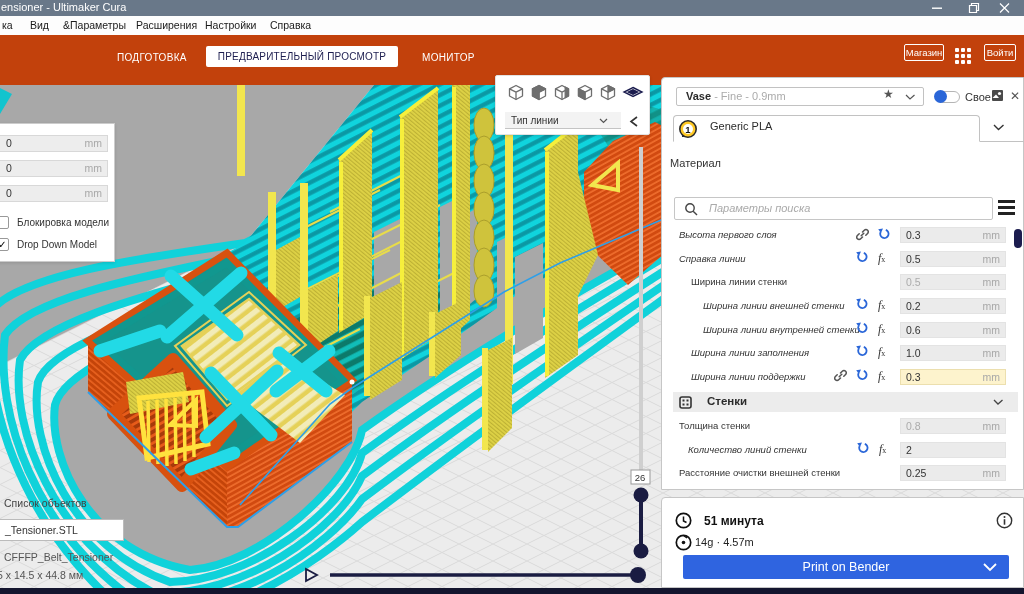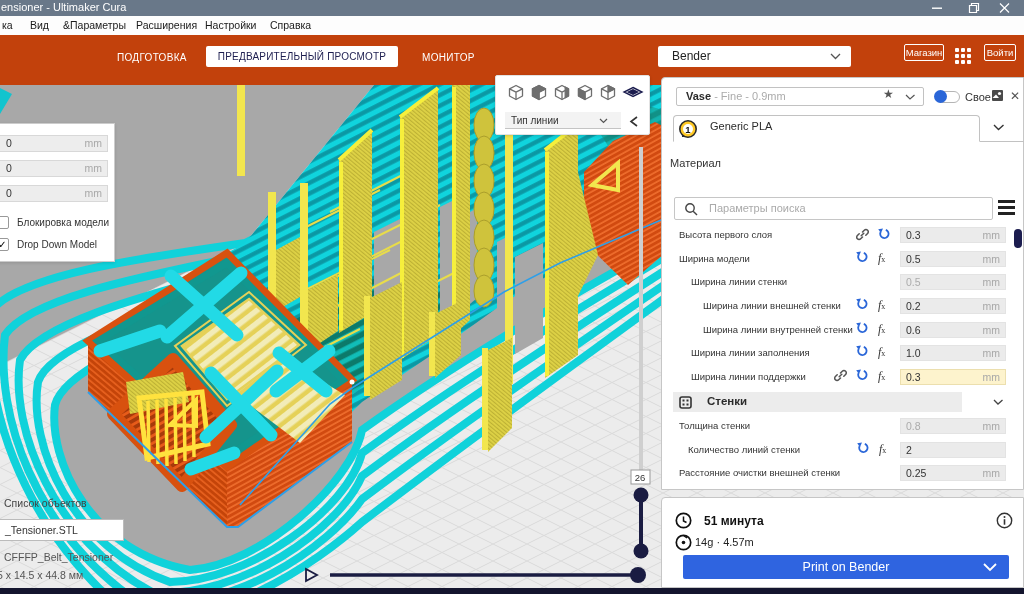--- a/index.html
+++ b/index.html
@@ -17,21 +17,21 @@
 #viewport{left:0;top:0;z-index:1}
 
 #vtool{left:495px;top:75px;width:155px;height:60px;background:#fff;border:1px solid #e2e2e2;border-radius:2px;z-index:21;box-shadow:0 1px 3px rgba(0,0,0,.15)}
 #linesel{left:9px;top:36px;width:116px;height:17px;background:#f3f3f3;border-bottom:1px solid #c4c4c4;font-size:10px;color:#333;line-height:17px;padding-left:6px}
 
 #rpanel{left:661px;top:77px;width:363px;height:413px;background:#fff;border:1px solid #c6c6c6;border-top-left-radius:4px;z-index:21;font-size:11px;color:#333}
 #rp-infobox{left:661px;top:497px;width:363px;height:91px;background:#fff;border:1px solid #c6c6c6;border-top-left-radius:4px;z-index:21}
 .vbox{position:absolute;left:238px;width:106px;height:16px;background:#ebebeb;border:1px solid #e3e3e3;font-size:10.5px;color:#333;line-height:14px;padding-left:5px}
 .vmm{position:absolute;right:5px;top:0;color:#a8a8a8}
 .slabel{position:absolute;font-size:9.5px;color:#333;white-space:nowrap}
-.it{}
+.it{font-style:italic}
 .icn{position:absolute;width:13px;height:13px}
 
 #lpanel{left:-10px;top:123px;width:125px;height:139px;background:#fff;border:1px solid #ccc;z-index:21;box-shadow:0 1px 3px rgba(0,0,0,.12)}
 .lfield{position:absolute;left:8px;width:109px;height:17px;background:#ededed;border:1px solid #d8d8d8;font-size:10.5px;color:#333;line-height:15px;padding-left:6px}
 .cb{position:absolute;left:5px;width:13px;height:13px;background:#fff;border:1px solid #999;border-radius:2px}
 .cblabel{position:absolute;left:26px;font-size:10px;color:#333;white-space:nowrap}
 
 .blo{position:absolute;z-index:15;font-size:10.5px;color:#444;white-space:nowrap}
 #objfield{left:-8px;top:519px;width:132px;height:22px;background:#fff;border:1px solid #bbb;z-index:15;font-size:10.5px;color:#333;line-height:20px;padding-left:12px}
 svg text{font-family:"Liberation Sans",sans-serif}
@@ -210,24 +210,20 @@
 <span class="mi" style="left:30px">Вид</span>
 <span class="mi" style="left:63px">&amp;Параметры</span>
 <span class="mi" style="left:136px">Расширения</span>
 <span class="mi" style="left:205px">Настройки</span>
 <span class="mi" style="left:270px">Справка</span>
 </div>
 <div id="navbar" class="abs">
 <span class="navtab" style="left:117px">ПОДГОТОВКА</span>
 <div id="prevtab" class="abs">ПРЕДВАРИТЕЛЬНЫЙ ПРОСМОТР</div>
 <span class="navtab" style="left:422px">МОНИТОР</span>
-<div id="bender" class="abs"><span style="padding-left:14px">Bender</span>
-<svg class="abs" style="left:172px;top:7px" width="11" height="7">
-        <path d="M1 1 L5.5 5.5 L10 1" stroke="#555" stroke-width="1.3" fill="none"></path>
-      </svg></div>
 <div class="obtn" style="left:904px;width:40px">Магазин</div>
 <svg class="abs" style="left:954px;top:11px" width="22" height="20">
 <g fill="#fff">
         <rect x="1" y="2" width="4" height="4" rx="1"></rect>
         <rect x="7" y="2" width="4" height="4" rx="1"></rect>
         <rect x="13" y="2" width="4" height="4" rx="1"></rect>
         <rect x="1" y="8" width="4" height="4" rx="1"></rect>
         <rect x="7" y="8" width="4" height="4" rx="1"></rect>
         <rect x="13" y="8" width="4" height="4" rx="1"></rect>
         <rect x="1" y="14" width="4" height="4" rx="1"></rect>
@@ -350,21 +346,21 @@
           <path d="M6.5 4 L8.3 2.2 a2.3 2.3 0 0 1 3.3 3.3 L9.8 7.3"></path>
           <path d="M6.5 9 L4.7 10.8 a2.3 2.3 0 0 1 -3.3 -3.3 L3.2 5.7"></path>
         </g>
       </svg>
 <svg class="icn" style="left:216px;top:150px" viewBox="0 0 13 13">
         <path d="M2.6 4.0 A4.2 4.2 0 1 0 7.8 1.9" fill="none" stroke="#2a66d8" stroke-width="1.8"></path>
         <path d="M0.2 1.2 L5.0 0.6 L3.0 4.9 Z" fill="#2a66d8"></path>
       </svg>
 <div class="vbox" style="top:149px">0.3<span class="vmm">mm</span></div>
 
-<span class="slabel it" style="left:17px;top:175px">Ширина модели</span>
+<span class="slabel it" style="left:17px;top:175px">Справка линии</span>
 <svg class="icn" style="left:194px;top:173px" viewBox="0 0 13 13">
         <path d="M2.6 4.0 A4.2 4.2 0 1 0 7.8 1.9" fill="none" stroke="#2a66d8" stroke-width="1.8"></path>
         <path d="M0.2 1.2 L5.0 0.6 L3.0 4.9 Z" fill="#2a66d8"></path>
       </svg>
 <span class="slabel" style="left:216px;top:173px;font-size:12px;font-style:italic;font-family:'Liberation Serif',serif">f<span style="font-size:8px;font-style:normal">x</span></span>
 <div class="vbox" style="top:173px">0.5<span class="vmm">mm</span></div>
 
 <span class="slabel" style="left:29px;top:198px">Ширина линии стенки</span>
 <div class="vbox" style="top:196px;color:#ababab">0.5<span class="vmm">mm</span></div>
 
@@ -400,21 +396,21 @@
           <path d="M6.5 9 L4.7 10.8 a2.3 2.3 0 0 1 -3.3 -3.3 L3.2 5.7"></path>
         </g>
       </svg>
 <svg class="icn" style="left:194px;top:291px" viewBox="0 0 13 13">
         <path d="M2.6 4.0 A4.2 4.2 0 1 0 7.8 1.9" fill="none" stroke="#2a66d8" stroke-width="1.8"></path>
         <path d="M0.2 1.2 L5.0 0.6 L3.0 4.9 Z" fill="#2a66d8"></path>
       </svg>
 <span class="slabel" style="left:216px;top:291px;font-size:12px;font-style:italic;font-family:'Liberation Serif',serif">f<span style="font-size:8px;font-style:normal">x</span></span>
 <div class="vbox" style="top:291px;background:#fdf3cd;border-color:#ecdfae">0.3<span class="vmm">mm</span></div>
 
-<div class="abs" style="left:11px;top:314px;width:289px;height:20px;background:#ececec">
+<div class="abs" style="left:11px;top:314px;width:345px;height:20px;background:#ececec">
 <svg class="abs" style="left:6px;top:3.5px" width="13" height="13">
           <rect x="1" y="1" width="11" height="11" rx="2" fill="none" stroke="#333" stroke-width="1.6"></rect>
           <g fill="#333">
             <rect x="3.5" y="3.5" width="2" height="2"></rect>
             <rect x="7.5" y="3.5" width="2" height="2"></rect>
             <rect x="3.5" y="7.5" width="2" height="2"></rect>
             <rect x="7.5" y="7.5" width="2" height="2"></rect>
           </g>
         </svg>
 <b class="abs" style="left:34px;top:3px;font-size:11.5px;color:#2b2b2b">Стенки</b>

